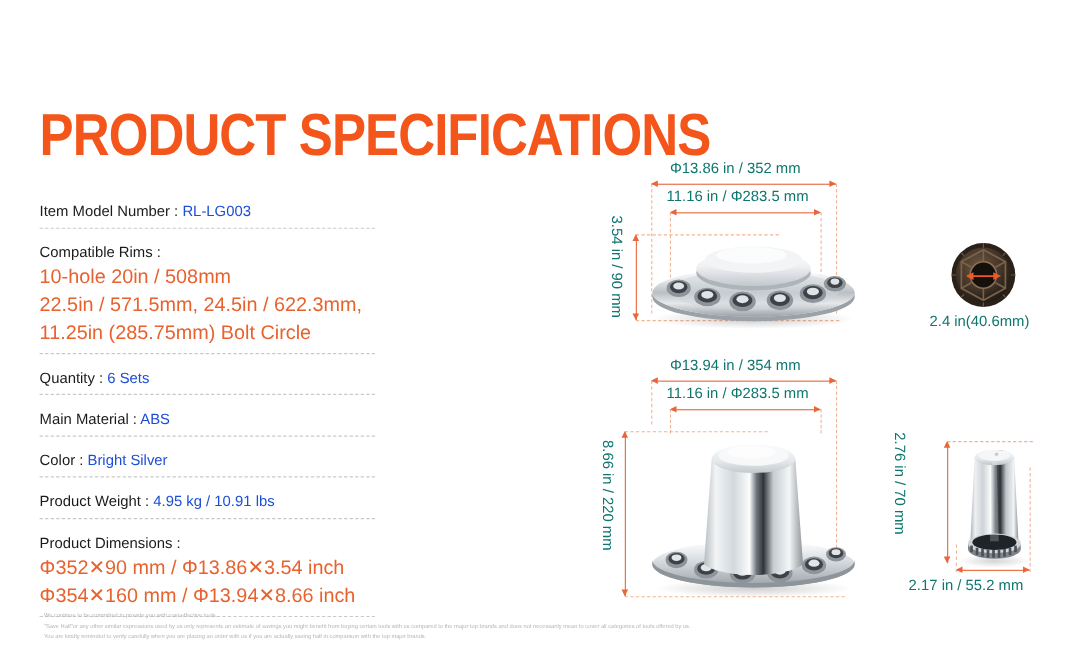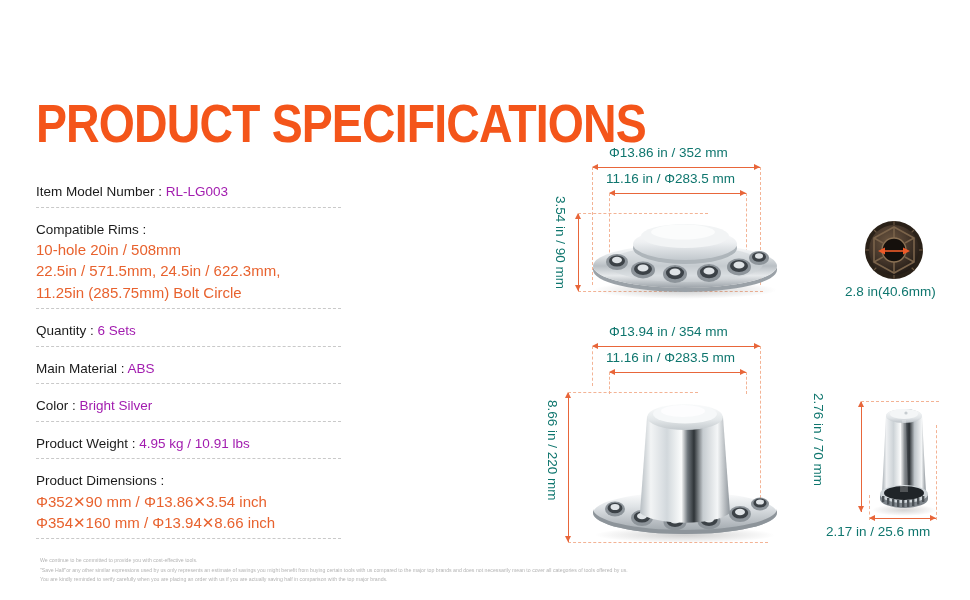--- a/index.html
+++ b/index.html
@@ -34,22 +34,22 @@
     width: 305px;
   }
   .spec-row { padding: 0 0 5px 0; }
   .spec-row + .spec-row { padding-top: 7px; }
   .spec-line {
     font-size: 13.5px;
     color: #1b1b1b;
     line-height: 1.45;
     white-space: nowrap;
   }
-  .spec-line .val { color: #a21caf; }
-  .sub { font-size: 15px; color: #e8622e; line-height: 1.42; white-space: nowrap; }
+  .spec-line .val { color: #1d4ed8; }
+  .sub { font-size: 18px; color: #e8622e; line-height: 1.42; white-space: nowrap; }
   .divider {
     border-top: 1px dashed #c9c9c9;
     height: 0; margin-top: 5px;
   }
 
   
   .fig { position: absolute; }
 
   .dimtext {
     position: absolute;
@@ -377,30 +377,30 @@
       </g>
       <circle cx="36" cy="36" r="12" fill="#15100c" stroke="#8a7154" stroke-width="1.4"></circle>
 
       <g stroke="#ef5a28" stroke-width="1.6">
         <line x1="25" y1="37" x2="47" y2="37"></line>
       </g>
       <polygon points="20,37 27,33.5 27,40.5" fill="#ef5a28"></polygon>
       <polygon points="52,37 45,33.5 45,40.5" fill="#ef5a28"></polygon>
     </svg>
 
-    <div class="dimtext" style="left:845px; top:284px;">2.8 in(40.6mm)</div>
+    <div class="dimtext" style="left:845px; top:284px;">2.4 in(40.6mm)</div>
   </div>
 
   <div class="fig" style="left:0; top:0; width:970px; height:600px; pointer-events:none;">
 
     <div class="dimtext vert" style="left:811px; top:393px;">2.76 in / 70 mm</div>
     <div class="dimline-v" style="left:861px; top:401px; height:111px;"></div>
 
     <div class="dimline-h" style="left:869px; top:518px; width:67px;"></div>
-    <div class="dimtext" style="left:826px; top:524px;">2.17 in / 25.6 mm</div>
+    <div class="dimtext" style="left:826px; top:524px;">2.17 in / 55.2 mm</div>
 
     <div class="ext-h" style="left:861px; top:401px; width:78px;"></div>
     <div class="ext-v" style="left:869px; top:495px; height:25px;"></div>
     <div class="ext-v" style="left:936px; top:425px; height:95px;"></div>
 
     <svg width="80" height="120" style="position:absolute; left:864px; top:398px;" viewBox="0 0 80 120">
       <defs>
         <linearGradient id="cnut" x1="0" y1="0" x2="1" y2="0">
           <stop offset="0%" stop-color="#a8afb5"></stop>
           <stop offset="10%" stop-color="#eef0f2"></stop>

